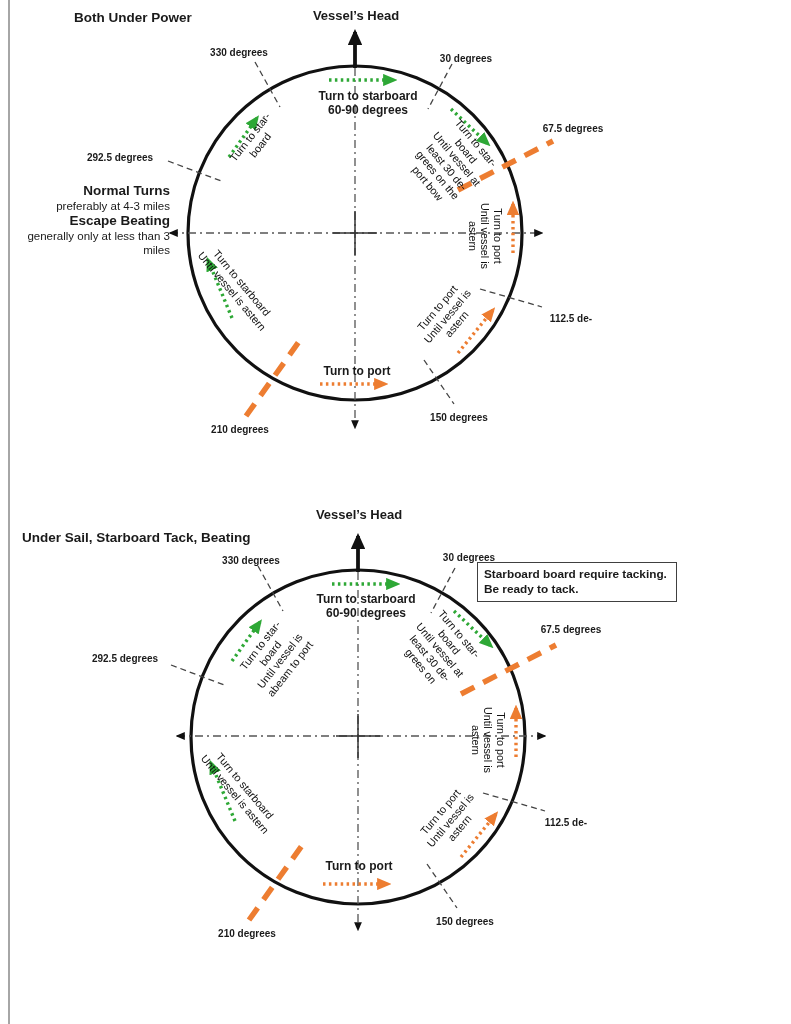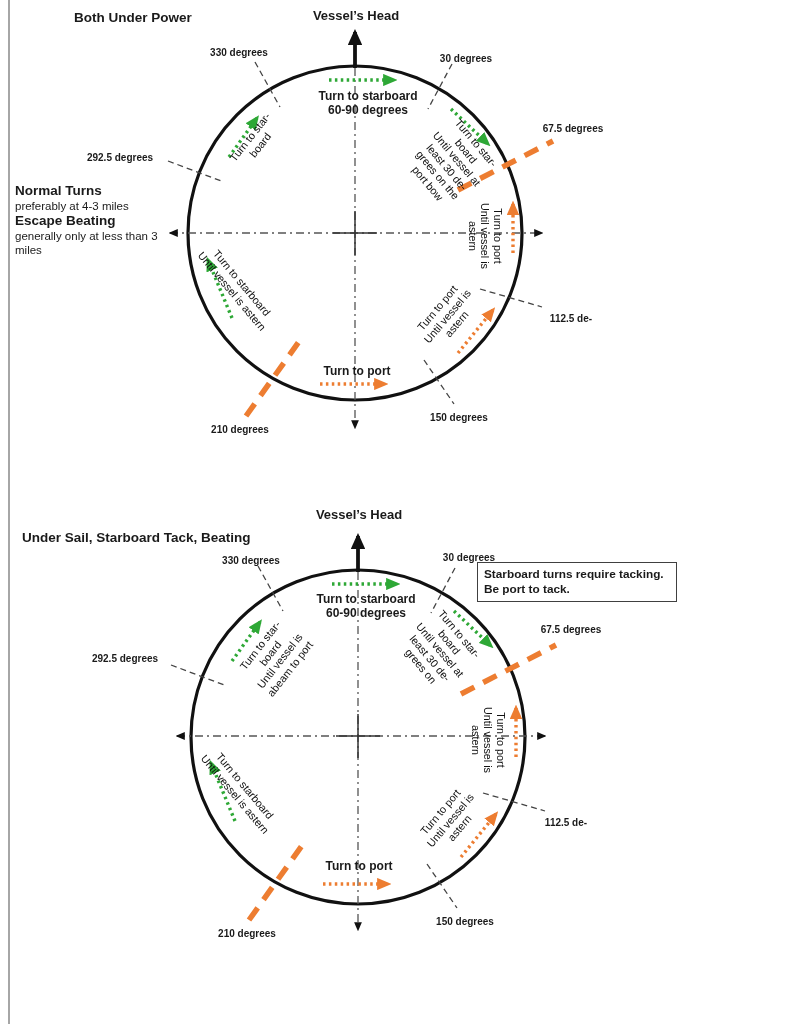--- a/index.html
+++ b/index.html
@@ -7,21 +7,21 @@
         font-family:"Liberation Sans",sans-serif;color:#1a1a1a;}
   .page-edge{position:absolute;left:8px;top:0;width:2px;height:1024px;background:#a6a6a6;}
   svg.art{position:absolute;left:0;top:0;}
   .ttl{position:absolute;font-size:13.5px;font-weight:700;white-space:nowrap;}
   .lbl{position:absolute;font-size:10px;font-weight:700;white-space:nowrap;
        transform:translate(-50%,-50%);}
   .ann{position:absolute;font-size:12px;font-weight:700;text-align:center;line-height:14px;
        white-space:pre-line;transform:translate(-50%,-50%);}
   .rot{position:absolute;font-size:10.8px;font-weight:400;text-align:center;line-height:12.5px;
        white-space:pre-line;color:#111;}
-  .leftnote{position:absolute;left:15px;top:183px;width:155px;text-align:left;}
+  .leftnote{position:absolute;left:15px;top:183px;width:155px;text-align:right;}
   .leftnote .b{font-size:13.5px;font-weight:700;line-height:16px;}
   .leftnote .r{font-size:11.5px;font-weight:400;line-height:14px;}
   .notebox{position:absolute;left:477px;top:562px;width:186px;border:1.5px solid #404040;
            padding:4px 6px;font-size:11.8px;font-weight:700;line-height:15px;background:#fff;}
 </style>
 </head>
 <body>
 
 <div class="page">
   <div class="page-edge"></div>
@@ -132,21 +132,21 @@
   <div class="leftnote">
     <div class="b">Normal Turns</div>
     <div class="r">preferably at 4-3 miles</div>
     <div class="b">Escape Beating</div>
     <div class="r">generally only at less than 3 miles</div>
   </div>
 
   <div class="ttl" style="left:22px;top:530px">Under Sail, Starboard Tack, Beating</div>
   <div class="lbl" style="left:359px;top:514px;font-size:13px">Vessel’s Head</div>
 
-  <div class="notebox">Starboard turns require tacking. Be port to tack.</div>
+  <div class="notebox">Starboard board require tacking. Be ready to tack.</div>
 
   <div class="lbl" style="left:251px;top:560px">330 degrees</div>
   <div class="lbl" style="left:469px;top:557px">30 degrees</div>
   <div class="lbl" style="left:571px;top:629px">67.5 degrees</div>
   <div class="lbl" style="left:125px;top:658px">292.5 degrees</div>
   <div class="lbl" style="left:566px;top:822px">112.5 de-</div>
   <div class="lbl" style="left:465px;top:921px">150 degrees</div>
   <div class="lbl" style="left:247px;top:933px">210 degrees</div>
 
   <div class="ann" style="left:366px;top:606px">Turn to starboard

